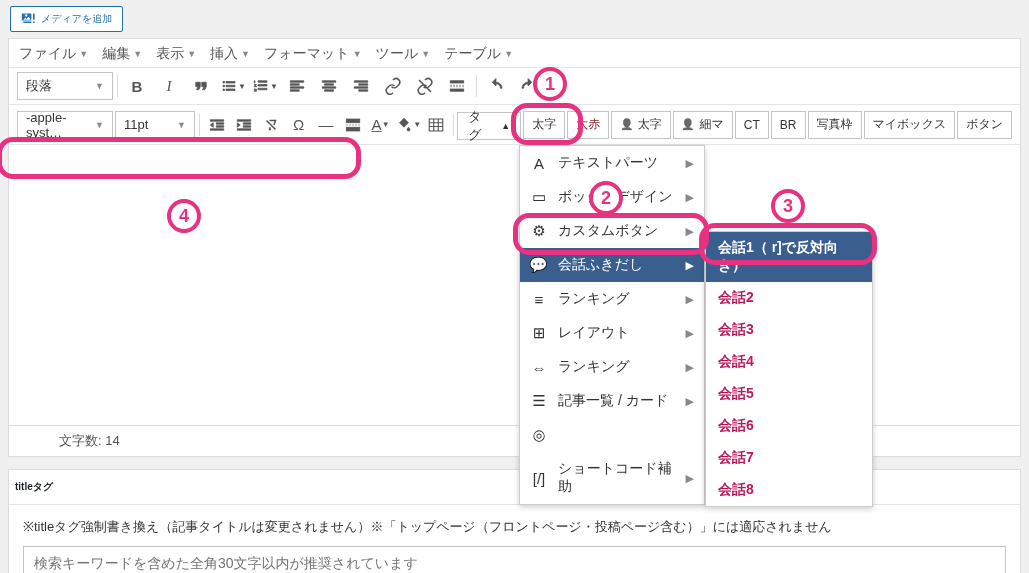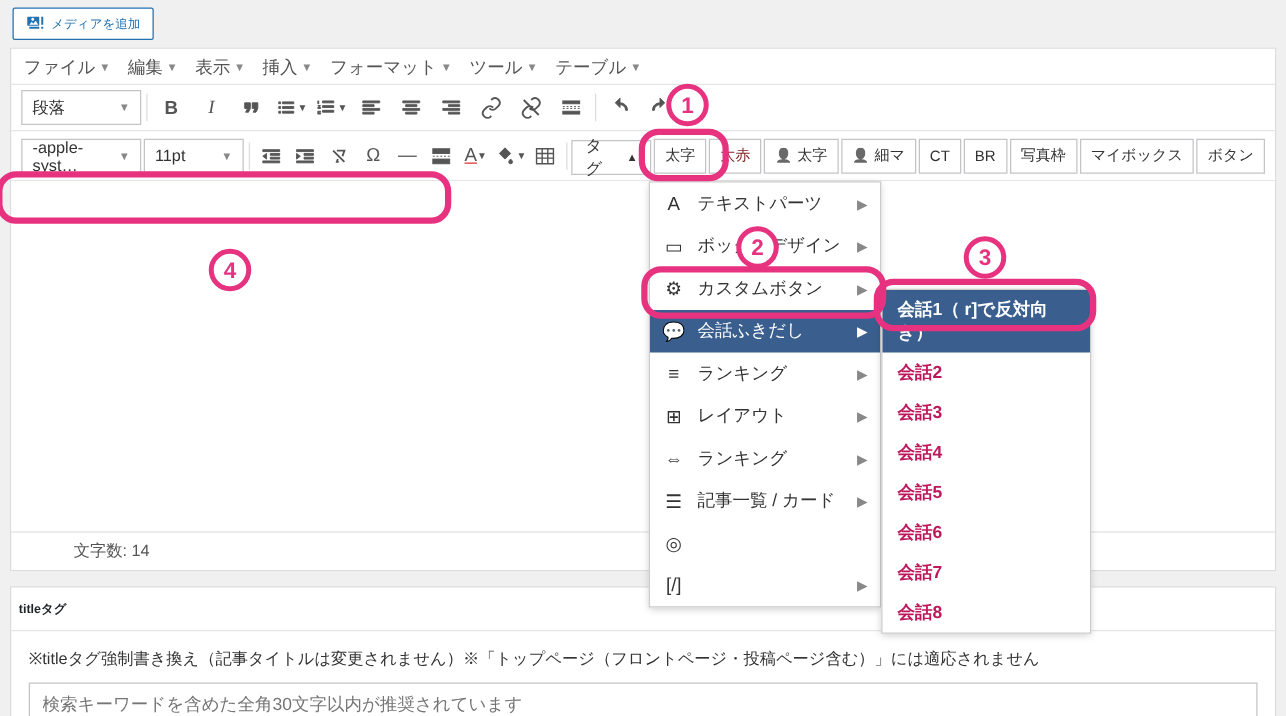--- a/index.html
+++ b/index.html
@@ -290,20 +290,21 @@
         <div class="dd-item">
             <span class="dd-ic">☰</span>
             <span class="dd-lbl">記事一覧 / カード</span>
             <span class="dd-arrow">▶</span>
           </div>
         <div class="dd-item">
             <span class="dd-ic">◎</span>
           </div>
         <div class="dd-item">
             <span class="dd-ic">[/]</span>
+            <span class="dd-lbl">ショートコード補助</span>
             <span class="dd-arrow">▶</span>
           </div>
       </div>
 
       <div class="submenu">
         <div class="sm-item active">会話1（ r]で反対向き）</div>
         <div class="sm-item">会話2</div>
         <div class="sm-item">会話3</div>
         <div class="sm-item">会話4</div>
         <div class="sm-item">会話5</div>

